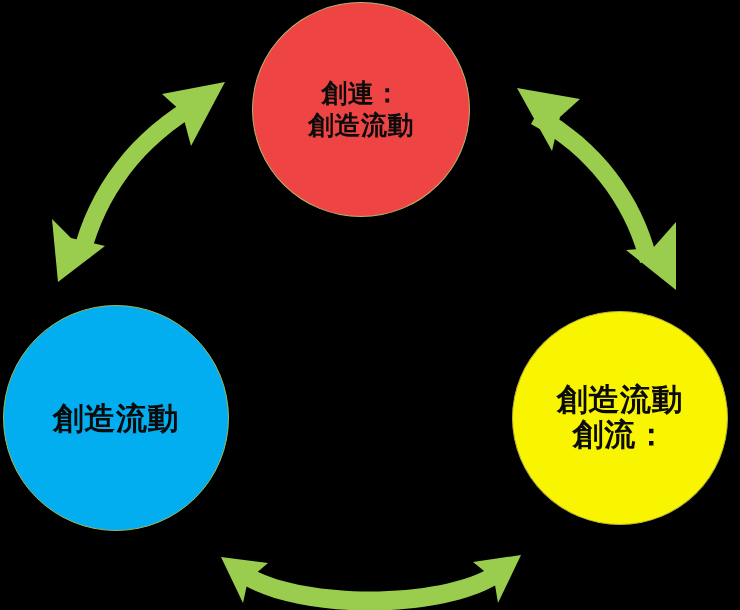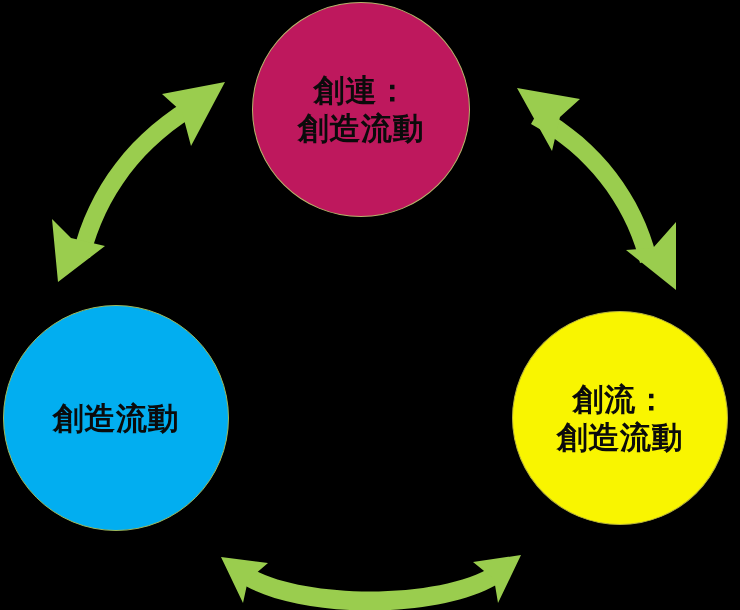--- a/index.html
+++ b/index.html
@@ -43,23 +43,23 @@
   }
   .node .line {
     display: block;
     white-space: nowrap;
   }
   #node-connect {
     left: 252px;
     top: 2px;
     width: 218px;
     height: 215px;
-    background: #be185d;
+    background: #ef4444;
     border: 1.5px solid #b7b36a;
-    font-size: 31px;
+    font-size: 26px;
   }
   #node-connect .line-1 { margin-bottom: 3px; }
   #node-change {
     left: 3px;
     top: 305px;
     width: 226px;
     height: 226px;
     background: #02aef0;
     border: 1.5px solid #9fb85a;
     font-size: 31px;
@@ -147,17 +147,17 @@
   <div class="node" id="node-connect">
     <span class="line line-1">創連：</span>
     <span class="line line-2">創造流動</span>
   </div>
 
   <div class="node" id="node-change">
     <span class="line line-2">創造流動</span>
   </div>
 
   <div class="node" id="node-flow">
+    <span class="line line-2">創造流動</span>
     <span class="line line-1">創流：</span>
-    <span class="line line-2">創造流動</span>
   </div>
 
 </div>
 
 </body></html>

